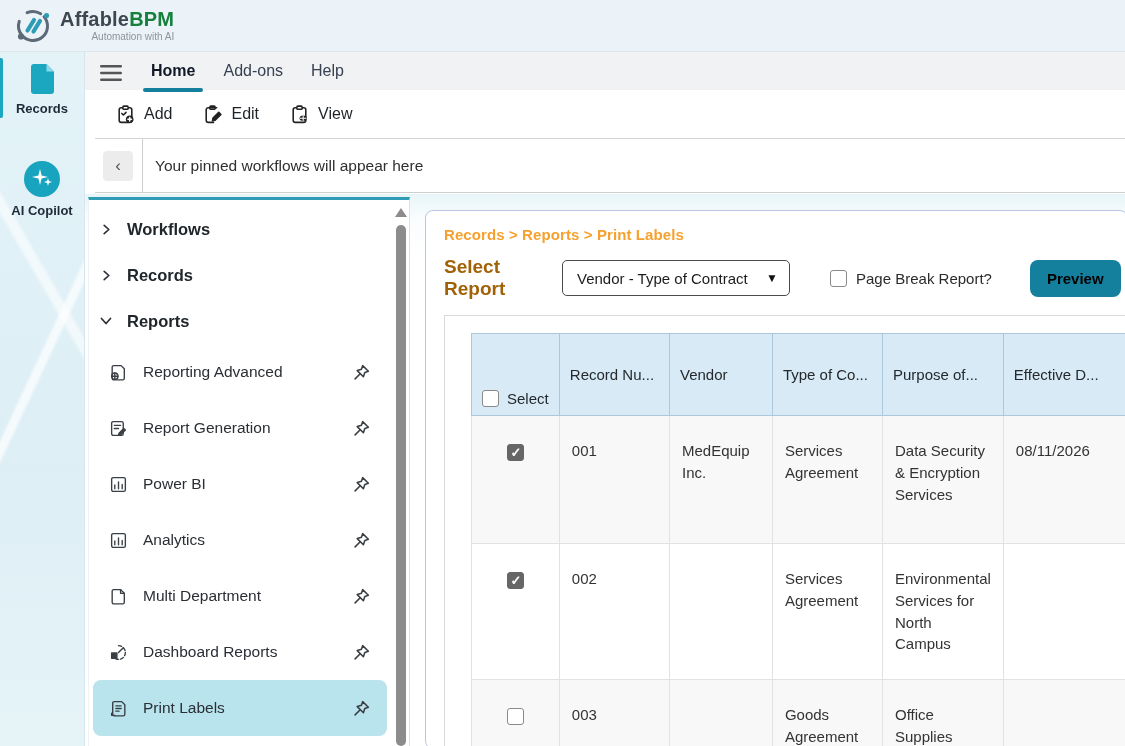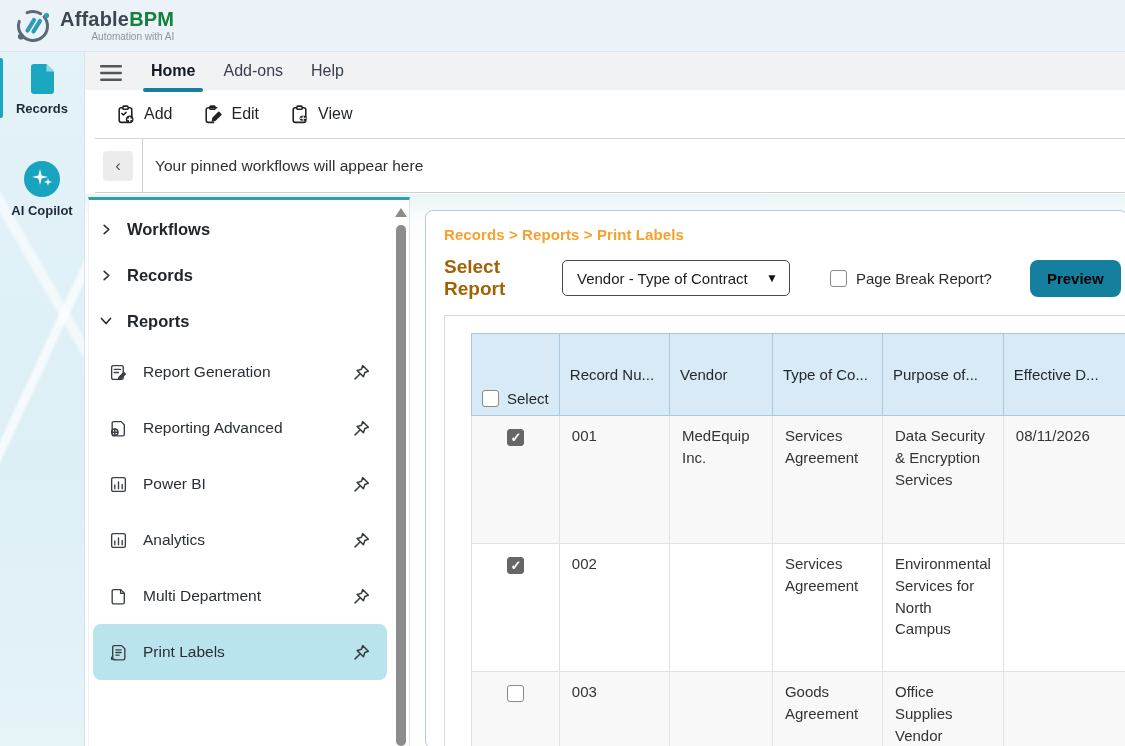--- a/index.html
+++ b/index.html
@@ -73,21 +73,21 @@
   .ctl-label{font-size:19px;color:#a16207;width:118px;font-weight:bold;}
   .report-select{width:228px;height:36px;border:1px solid #4a4a4a;border-radius:5px;display:flex;align-items:center;justify-content:space-between;padding:0 11px 0 14px;font-size:15px;color:#1c1c1c;background:#fff;cursor:pointer;}
   .report-select .sel-chev{font-size:12px;color:#111;font-weight:700;}
   .pagebreak{display:flex;align-items:center;gap:9px;margin-left:40px;font-size:15px;color:#2b2b2b;}
   .preview-btn{margin-left:38px;background:var(--accent);color:#000000;font-weight:700;font-size:15px;border:none;border-radius:8px;padding:10px 17px;cursor:pointer;font-family:inherit;}
 
   .table-wrap{margin-top:15px;border-top:1px solid #d9d9d9;border-left:1px solid #d9d9d9;padding:17px 0 0 26px;height:600px;}
   table{border-collapse:collapse;font-size:15px;color:#333;table-layout:fixed;}
   th{background:var(--thead-bg);border:1px solid var(--thead-border);font-weight:400;text-align:left;padding:8px 10px;height:38px;white-space:nowrap;overflow:hidden;color:#25292d;}
   th .th-inner{display:flex;align-items:center;gap:8px;margin-top:48px;}
-  td{border:1px solid var(--cell-border);vertical-align:top;padding:9px 12px;height:128px;word-wrap:break-word;overflow-wrap:break-word;line-height:1.45;}
+  td{border:1px solid var(--cell-border);vertical-align:top;padding:24px 12px;height:128px;word-wrap:break-word;overflow-wrap:break-word;line-height:1.45;}
   td.cbx-cell{text-align:center;}
   tr.r-odd td{background:#f8f8f8;}
   tr.r-even td{background:#fff;}
 
   .cbx{display:inline-block;width:17px;height:17px;border:1.5px solid #8a8a8a;border-radius:3px;background:#fff;vertical-align:middle;position:relative;cursor:pointer;}
   .cbx.checked{background:#666;border-color:#666;}
   .cbx.checked::after{content:"✓";position:absolute;left:2.5px;top:-1px;color:#fff;font-size:13px;font-weight:700;}
 
   svg{display:block;}
 </style>
@@ -224,60 +224,60 @@
               <svg width="14" height="14" viewBox="0 0 14 14">
                 <path d="M2.5 4.5l4.5 5 4.5-5" fill="none" stroke="#2a2f35" stroke-width="1.7" stroke-linecap="round" stroke-linejoin="round"></path>
               </svg>
             </span>
             <span>Reports</span>
           </div>
           <div class="nav-item">
             <span>
               <svg width="19" height="19" viewBox="0 0 18 18">
                 <g fill="none" stroke="#3a3f44" stroke-width="1.3" stroke-linejoin="round" stroke-linecap="round">
+                  <path d="M4.5 2.5 h7 l3 3 v9 a1.5 1.5 0 0 1-1.5 1.5 h-8.5 a1.5 1.5 0 0 1-1.5-1.5 v-10.5 a1.5 1.5 0 0 1 1.5-1.5 z"></path>
+                  <circle cx="5.5" cy="12.5" r="3"></circle>
+                  <path d="M2.5 12.5h6M5.5 9.5v6"></path>
+                </g>
+              </svg>
+            </span>
+        <span>Reporting Advanced</span>
+        <span class="pin">
+              <svg width="19" height="19" viewBox="0 0 16 16">
+                <g fill="none" stroke="#3a3f44" stroke-width="1.3" stroke-linejoin="round" stroke-linecap="round">
+                  <path d="M9 2.2 L13.8 7 L10.8 8 L9.6 11.6 L4.4 6.4 L8 5.2 Z"></path>
+                  <path d="M6.9 9.1 L2.6 13.4"></path>
+                </g>
+              </svg>
+            </span>
+          </div>
+          <div class="nav-item">
+            <span>
+              <svg width="19" height="19" viewBox="0 0 18 18">
+                <g fill="none" stroke="#3a3f44" stroke-width="1.3" stroke-linejoin="round" stroke-linecap="round">
                   <rect x="2.5" y="2.5" width="11" height="13" rx="1.5"></rect>
                   <path d="M5 6h6M5 9h4"></path>
                   <path d="M9.5 13.5l4.5-4.5 1.5 1.5-4.5 4.5-2 .5z" fill="#3a3f44"></path>
                 </g>
               </svg>
             </span>
         <span>Report Generation</span>
         <span class="pin">
               <svg width="19" height="19" viewBox="0 0 16 16">
                 <g fill="none" stroke="#3a3f44" stroke-width="1.3" stroke-linejoin="round" stroke-linecap="round">
                   <path d="M9 2.2 L13.8 7 L10.8 8 L9.6 11.6 L4.4 6.4 L8 5.2 Z"></path>
                   <path d="M6.9 9.1 L2.6 13.4"></path>
                 </g>
               </svg>
             </span>
           </div>
           <div class="nav-item">
             <span>
               <svg width="19" height="19" viewBox="0 0 18 18">
                 <g fill="none" stroke="#3a3f44" stroke-width="1.3" stroke-linejoin="round" stroke-linecap="round">
-                  <path d="M4.5 2.5 h7 l3 3 v9 a1.5 1.5 0 0 1-1.5 1.5 h-8.5 a1.5 1.5 0 0 1-1.5-1.5 v-10.5 a1.5 1.5 0 0 1 1.5-1.5 z"></path>
-                  <circle cx="5.5" cy="12.5" r="3"></circle>
-                  <path d="M2.5 12.5h6M5.5 9.5v6"></path>
-                </g>
-              </svg>
-            </span>
-        <span>Reporting Advanced</span>
-        <span class="pin">
-              <svg width="19" height="19" viewBox="0 0 16 16">
-                <g fill="none" stroke="#3a3f44" stroke-width="1.3" stroke-linejoin="round" stroke-linecap="round">
-                  <path d="M9 2.2 L13.8 7 L10.8 8 L9.6 11.6 L4.4 6.4 L8 5.2 Z"></path>
-                  <path d="M6.9 9.1 L2.6 13.4"></path>
-                </g>
-              </svg>
-            </span>
-          </div>
-          <div class="nav-item">
-            <span>
-              <svg width="19" height="19" viewBox="0 0 18 18">
-                <g fill="none" stroke="#3a3f44" stroke-width="1.3" stroke-linejoin="round" stroke-linecap="round">
                   <rect x="2.5" y="2.5" width="13" height="13" rx="1.5"></rect>
                   <path d="M5.5 13v-3.5M9 13V6.5M12.5 13V9"></path>
                 </g>
               </svg>
             </span>
         <span>Power BI</span>
         <span class="pin">
               <svg width="19" height="19" viewBox="0 0 16 16">
                 <g fill="none" stroke="#3a3f44" stroke-width="1.3" stroke-linejoin="round" stroke-linecap="round">
                   <path d="M9 2.2 L13.8 7 L10.8 8 L9.6 11.6 L4.4 6.4 L8 5.2 Z"></path>
@@ -308,20 +308,40 @@
           <div class="nav-item">
             <span>
               <svg width="19" height="19" viewBox="0 0 18 18">
                 <g fill="none" stroke="#3a3f44" stroke-width="1.3" stroke-linejoin="round" stroke-linecap="round">
                   <path d="M4.5 2.5 h6.5 l3.5 3.5 v8.5 a1.5 1.5 0 0 1-1.5 1.5 h-8.5 a1.5 1.5 0 0 1-1.5-1.5 v-10.5 a1.5 1.5 0 0 1 1.5-1.5 z"></path>
                   <path d="M11 2.5v3.5h3.5"></path>
                 </g>
               </svg>
             </span>
         <span>Multi Department</span>
+        <span class="pin">
+              <svg width="19" height="19" viewBox="0 0 16 16">
+                <g fill="none" stroke="#3a3f44" stroke-width="1.3" stroke-linejoin="round" stroke-linecap="round">
+                  <path d="M9 2.2 L13.8 7 L10.8 8 L9.6 11.6 L4.4 6.4 L8 5.2 Z"></path>
+                  <path d="M6.9 9.1 L2.6 13.4"></path>
+                </g>
+              </svg>
+            </span>
+          </div>
+          <div class="nav-item">
+            <span>
+              <svg width="19" height="19" viewBox="0 0 18 18">
+                <g fill="none" stroke="#3a3f44" stroke-width="1.3" stroke-linejoin="round" stroke-linecap="round">
+                  <path d="M9 2.5a6.5 6.5 0 1 1-6.3 8.1" stroke-dasharray="3 2"></path>
+                  <path d="M9 9 L13.5 4.5"></path>
+                  <rect x="2.5" y="9.5" width="5" height="5" fill="#3a3f44"></rect>
+                </g>
+              </svg>
+            </span>
+        <span>Dashboard Reports</span>
         <span class="pin">
               <svg width="19" height="19" viewBox="0 0 16 16">
                 <g fill="none" stroke="#3a3f44" stroke-width="1.3" stroke-linejoin="round" stroke-linecap="round">
                   <path d="M9 2.2 L13.8 7 L10.8 8 L9.6 11.6 L4.4 6.4 L8 5.2 Z"></path>
                   <path d="M6.9 9.1 L2.6 13.4"></path>
                 </g>
               </svg>
             </span>
           </div>
           <div class="nav-item active">

